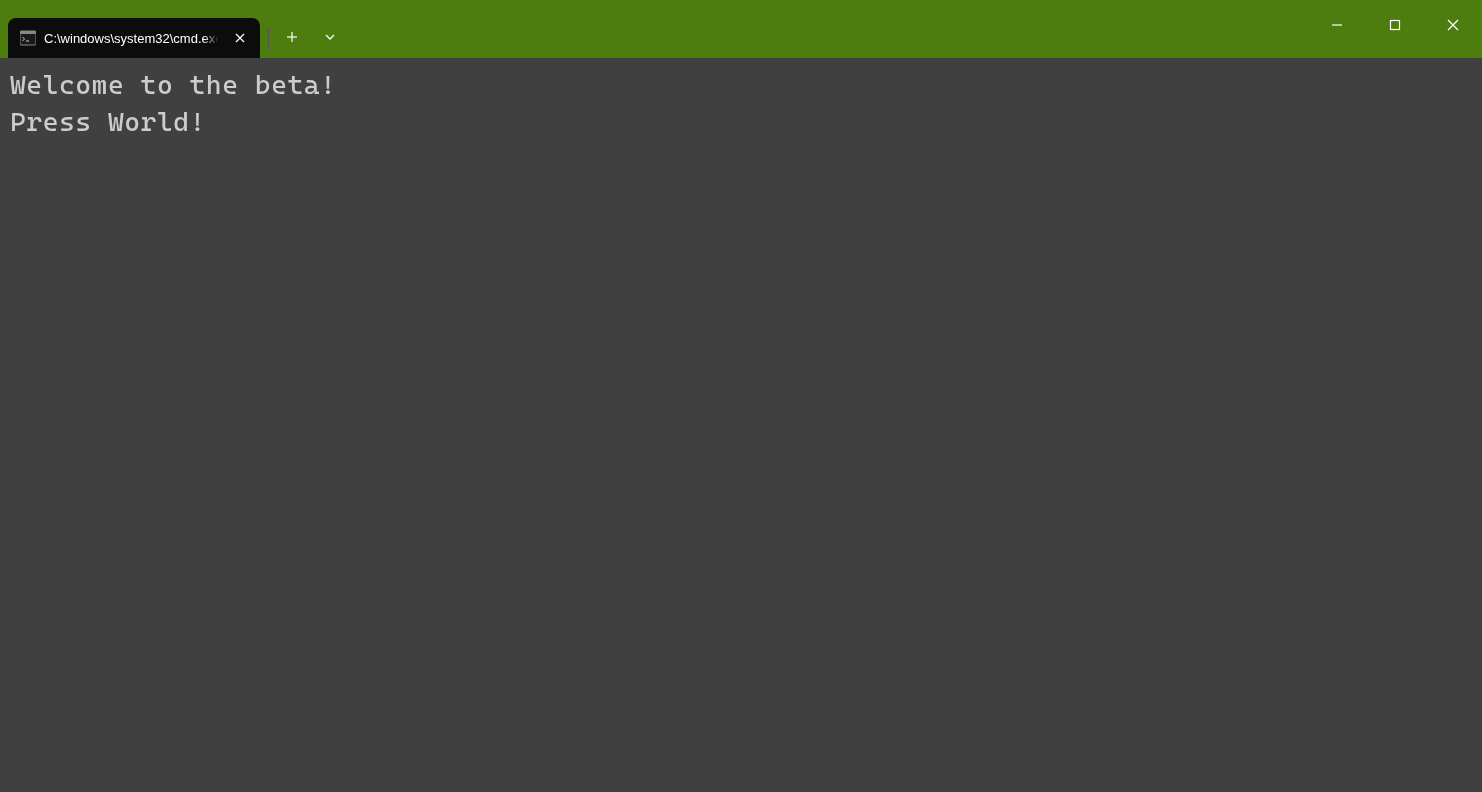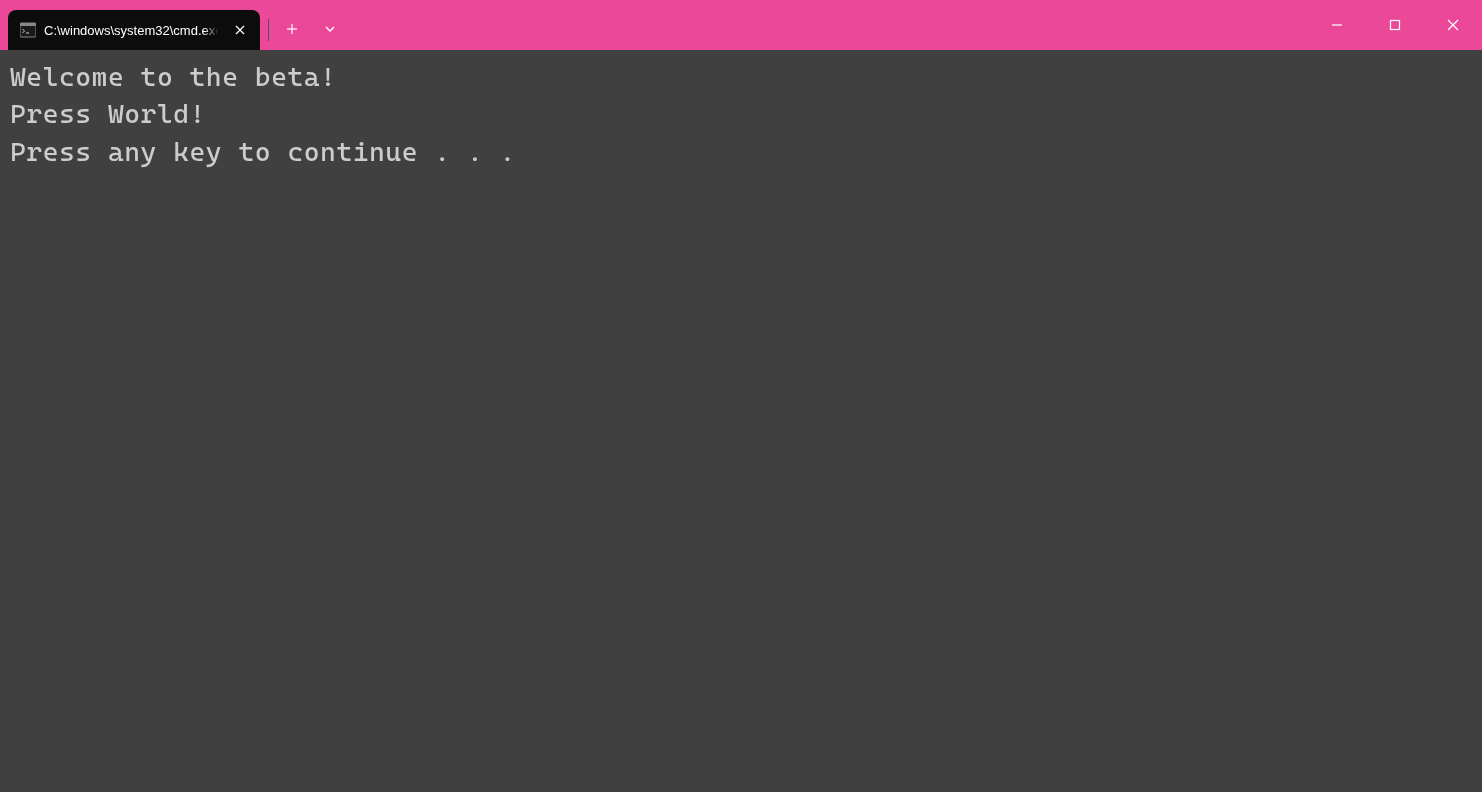--- a/index.html
+++ b/index.html
@@ -8,22 +8,22 @@
       box-sizing: border-box;
     }
     body {
       width: 1482px;
       height: 792px;
       background: #2c2c2c;
       font-family: "Segoe UI", sans-serif;
       overflow: hidden;
     }
     .titlebar {
-      height: 50px;
-      background: #ec4899;
+      height: 58px;
+      background: #4d7c0f;
       display: flex;
       align-items: center;
       justify-content: space-between;
     }
     .tab-area {
       display: flex;
       align-items: flex-end;
       height: 100%;
       padding-left: 8px;
     }
@@ -177,14 +177,13 @@
         <line x1="1" y1="1" x2="11" y2="11" stroke="#ffffff" stroke-width="1.2"></line>
         <line x1="11" y1="1" x2="1" y2="11" stroke="#ffffff" stroke-width="1.2"></line>
       </svg>
     </div>
   </div>
 </div>
 
 <div class="terminal">
   <div class="terminal-line">Welcome to the beta!</div>
   <div class="terminal-line">Press World!</div>
-  <div class="terminal-line">Press any key to continue . . .</div>
 </div>
 
 </body></html>

